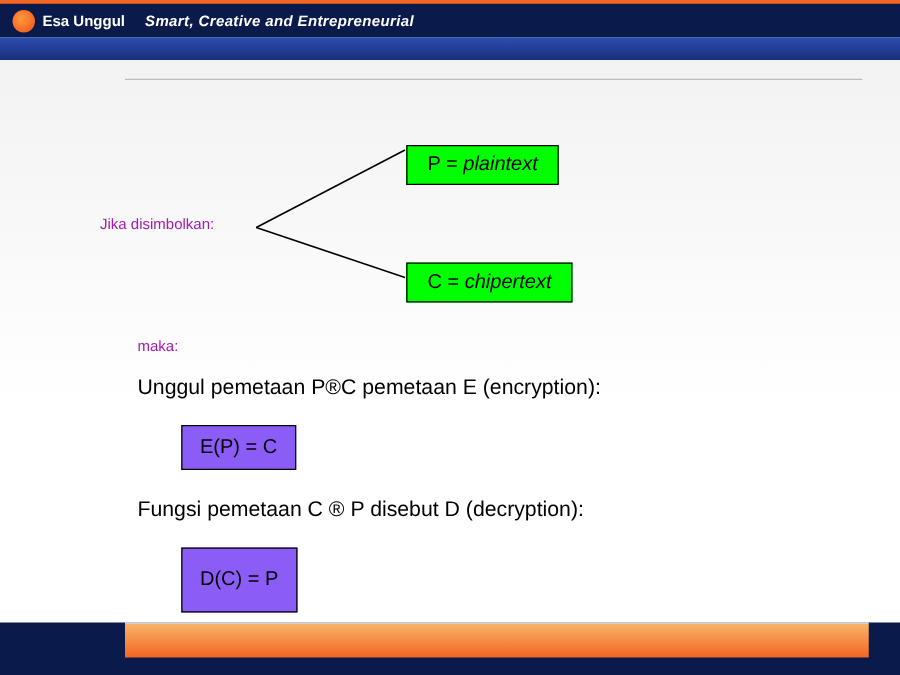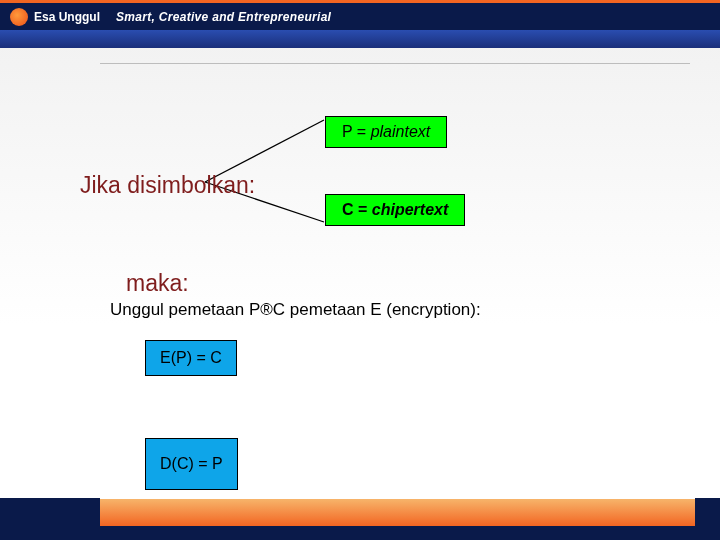--- a/index.html
+++ b/index.html
@@ -77,39 +77,39 @@
     overflow: visible;
     pointer-events: none;
   }
   .box {
     position: absolute;
     border: 1.5px solid #000;
     background: #00ff00;
     padding: 6px 16px;
     font-size: 16px;
   }
-  .box.yellow { background: #0ea5e9; }
+  .box.yellow { background: #8b5cf6; }
   .box .italic { font-style: italic; }
   .label {
     position: absolute;
-    font-size: 23px;
-    color: #7f1d1d;
+    font-size: 12px;
+    color: #a21caf;
   }
   .textline {
     position: absolute;
     font-size: 17px;
     color: #000;
   }
   .textline .italic { }
   .arrow { font-family: Arial, sans-serif; }
 
   #box-plaintext { top: 26px; left: 245px; }
-  #box-chipertext { top: 104px; left: 245px; font-weight: bold; }
+  #box-chipertext { top: 120px; left: 245px; }
   #label-jika { top: 82px; left: 0px; }
-  #label-maka { top: 180px; left: 46px; }
+  #label-maka { top: 180px; left: 30px; }
   #line-encryption { top: 210px; left: 30px; }
   #box-ep { top: 250px; left: 65px; padding: 8px 14px; }
   #line-decryption { top: 308px; left: 30px; }
   #box-dc { top: 348px; left: 65px; padding: 16px 14px; }
 
   .footer-outer {
     position: absolute;
     bottom: 0; left: 0; right: 0;
     height: 42px;
     background: #0a1a4a;
@@ -157,19 +157,22 @@
   </div>
 
   <div id="label-maka" class="label">maka:</div>
 
   <div id="line-encryption" class="textline">
     <span>Unggul pemetaan P</span><span class="arrow">®</span><span>C pemetaan E (</span><span class="italic">encryption</span><span>):</span>
   </div>
 
   <div id="box-ep" class="box yellow">E(P) = C</div>
 
+  <div id="line-decryption" class="textline">
+    <span>Fungsi pemetaan C </span><span class="arrow">®</span><span> P disebut D (</span><span class="italic">decryption</span><span>):</span>
+  </div>
 
   <div id="box-dc" class="box yellow">D(C) = P</div>
 
 </div>
 
 <div class="footer-outer"></div>
 <div class="footer-inner"></div>
 
 </body></html>

